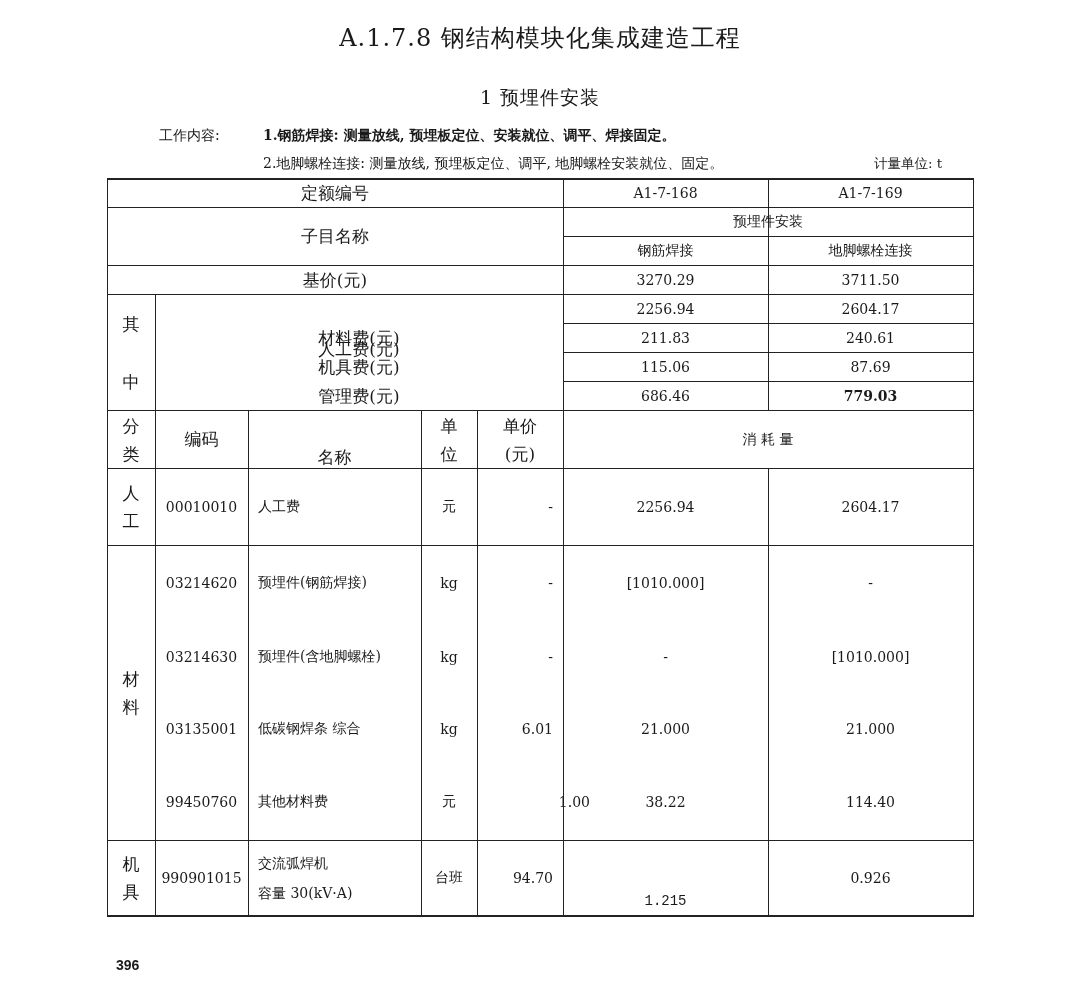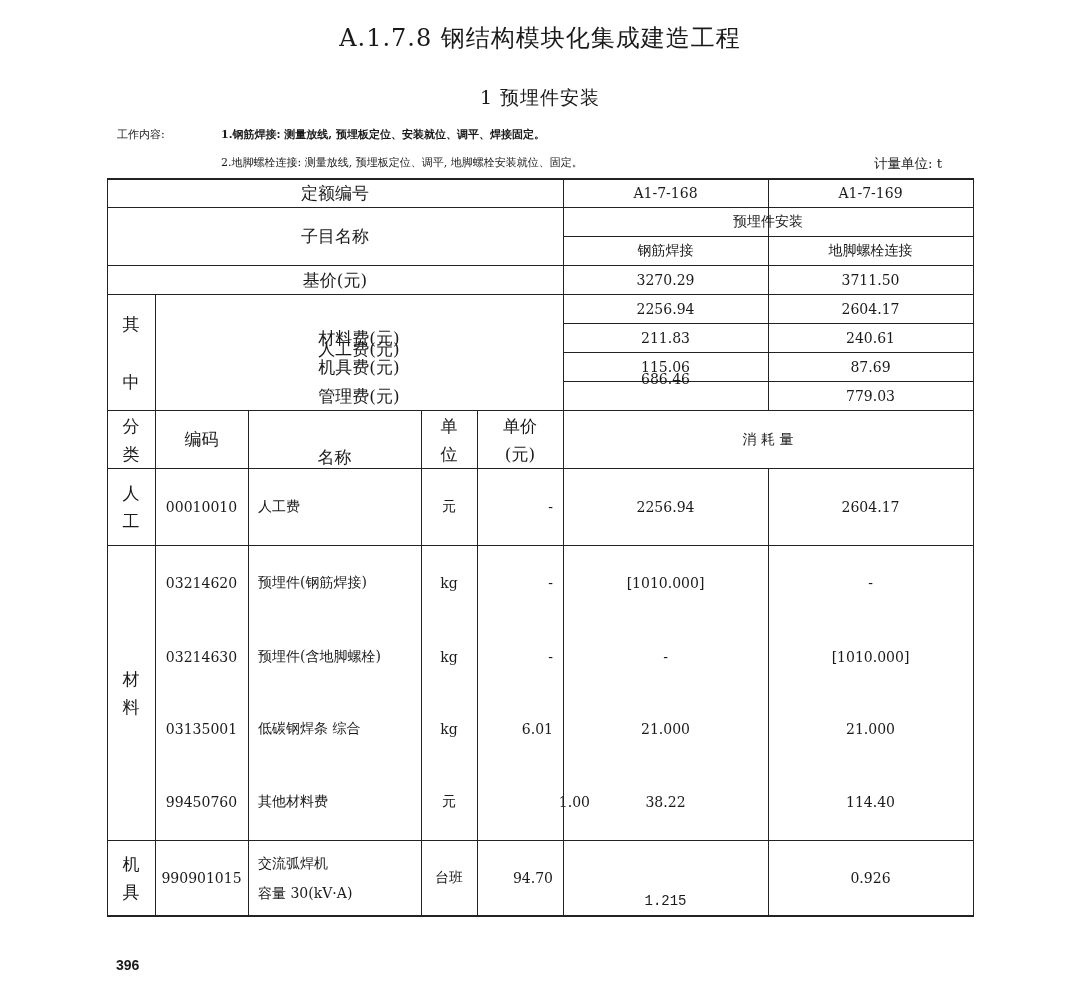--- a/index.html
+++ b/index.html
@@ -1,21 +1,21 @@
 <!DOCTYPE html>
 <html><head>
 <meta charset="utf-8">
 <style>
   html, body { margin:0; padding:0; background:#ffffff; }
   body { width:1080px; height:995px; position:relative; overflow:hidden;
          font-family: "DejaVu Serif", "Liberation Serif", serif; color:#1a1a1a; }
   .abs { position:absolute; }
   .title { left:0; width:1080px; top:22px; text-align:center; font-size:24px; letter-spacing:1px; }
   .subtitle { left:0; width:1080px; top:85px; text-align:center; font-size:19px; letter-spacing:1px; }
-  .wc { font-size:11px; white-space:nowrap; }
+  .wc { font-size:14px; white-space:nowrap;margin-left:42px; }
   .unit { font-size:13.5px; white-space:nowrap; }
   .pageno { left:116px; top:957px; font-family:"Liberation Sans", sans-serif; font-weight:bold; font-size:14px; }
   .line { position:absolute; background:#222; }
   .cell { position:absolute; display:flex; align-items:center; justify-content:center; font-size:14px; text-align:center; box-sizing:border-box; }
   .big { font-size:17px; }
   .left { justify-content:flex-start; padding-left:10px; text-align:left; }
   .right { justify-content:flex-end; padding-right:10px; }
   .vert { flex-direction:column; line-height:28px; }
   .two { flex-direction:column; align-items:flex-start; line-height:30px; }
 </style>
@@ -80,22 +80,22 @@
 
 <div class="cell big" style="left:155px;top:324px;width:408px;height:28px;">材料费(元)</div>
 <div class="cell" style="left:563px;top:324px;width:205px;height:28px;">211.83</div>
 <div class="cell" style="left:768px;top:324px;width:205px;height:28px;">240.61</div>
 
 <div class="cell big" style="left:155px;top:353px;width:408px;height:28px;">机具费(元)</div>
 <div class="cell" style="left:563px;top:353px;width:205px;height:28px;">115.06</div>
 <div class="cell" style="left:768px;top:353px;width:205px;height:28px;">87.69</div>
 
 <div class="cell big" style="left:155px;top:382px;width:408px;height:28px;">管理费(元)</div>
-<div class="cell" style="left:563px;top:365px;width:205px;height:28px;">686.46</div>
-<div class="cell" style="left:768px;top:382px;width:205px;height:28px;">779.03</div>
+<div class="cell" style="left:563px;top:382px;width:205px;height:28px;">686.46</div>
+<div class="cell" style="left:768px;top:382px;width:205px;height:28px;font-weight:bold;">779.03</div>
 
 <div class="cell big vert" style="left:107px;top:411px;width:48px;height:57px;">
   <span>分</span>
   <span>类</span>
 </div>
 <div class="cell big" style="left:155px;top:411px;width:93px;height:57px;">编码</div>
 <div class="cell big" style="left:248px;top:429px;width:173px;height:57px;">名称</div>
 <div class="cell big vert" style="left:421px;top:411px;width:56px;height:57px;">
   <span>单</span>
   <span>位</span>

